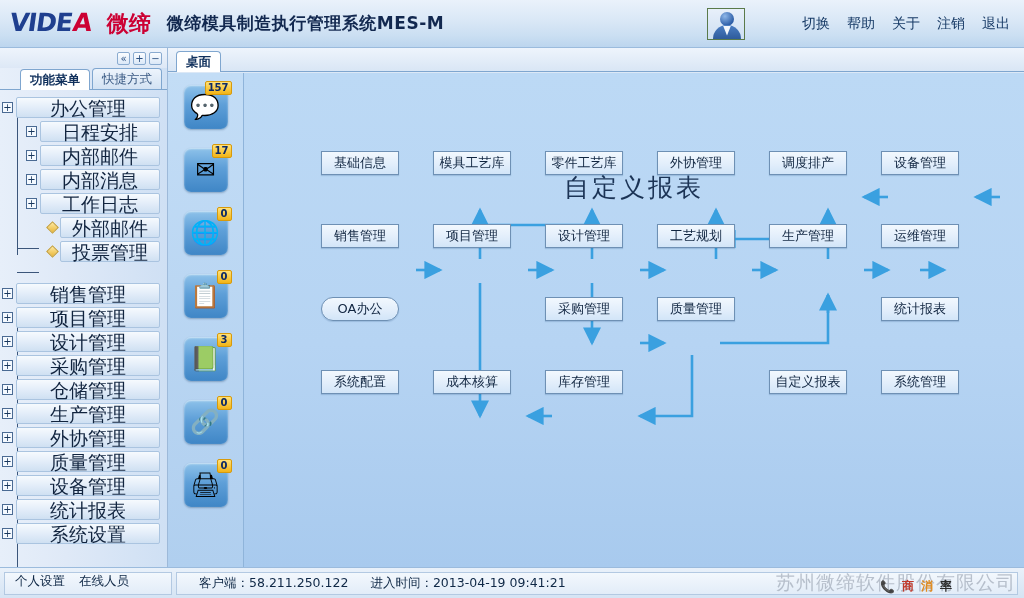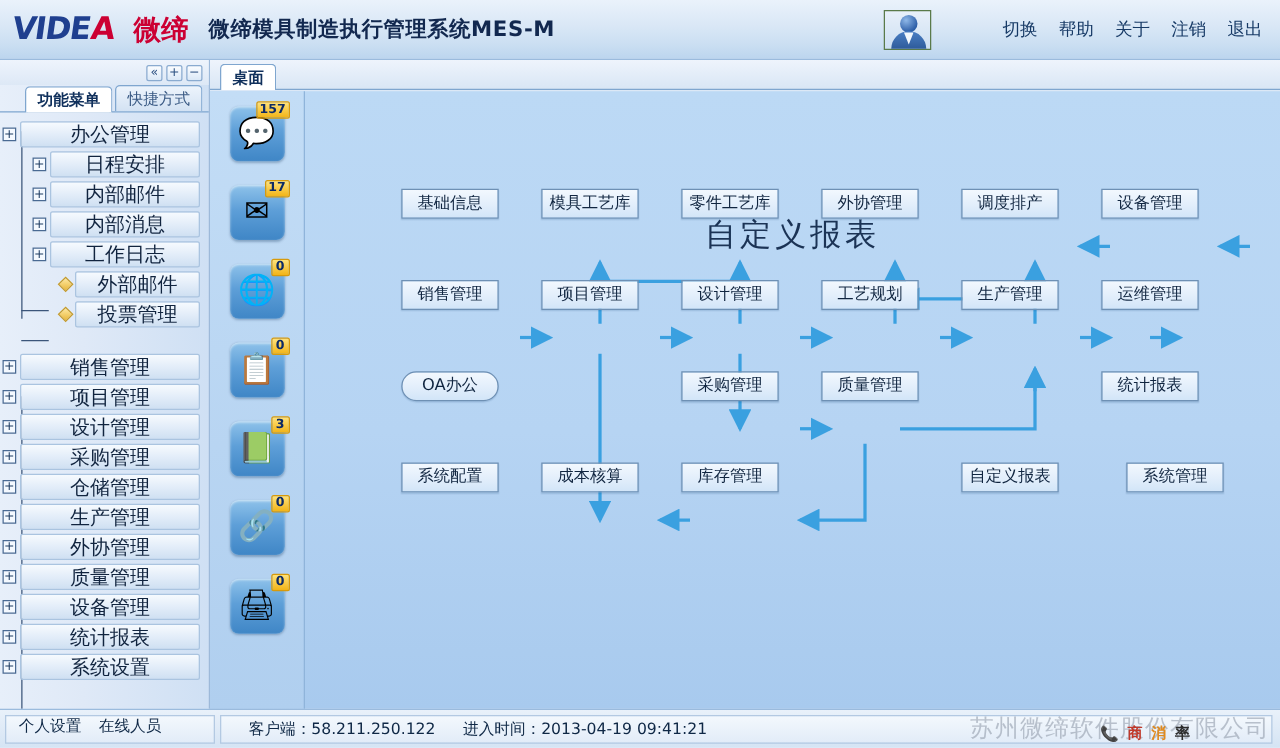--- a/index.html
+++ b/index.html
@@ -121,21 +121,21 @@
   }
   .diamond {
     width: 9px; height: 9px; flex: 0 0 9px; transform: rotate(45deg);
     background: linear-gradient(135deg,#ffe9a0,#e8b63a);
     border: 1px solid #c59b2b; z-index: 3;
   }
   .node-label {
     flex: 1; height: 21px; line-height: 20px;
     background: linear-gradient(to bottom,#f6fafe 0%,#e3edf9 50%,#cfe0f2 100%);
     border: 1px solid #aac4e0; border-radius: 2px;
-    font-size: 16px; color: #11243f; text-align: center;
+    font-size: 19px; color: #11243f; text-align: center;
     font-family: "DejaVu Sans", sans-serif; cursor: pointer;
     margin-left: 3px;
   }
   .lvl1 { padding-left: 0px; }
   .lvl2 { padding-left: 24px; }
   .lvl3 { padding-left: 46px; }
   .tline {
     position: absolute; background: #3b557a;
   }
 
@@ -465,21 +465,21 @@
 
       <div class="fbox" style="left:77px;  top:224px; width:78px;border-radius:12px;">OA办公</div>
       <div class="fbox" style="left:301px; top:224px; width:78px;">采购管理</div>
       <div class="fbox" style="left:413px; top:224px; width:78px;">质量管理</div>
       <div class="fbox" style="left:637px; top:224px; width:78px;">统计报表</div>
 
       <div class="fbox" style="left:77px;  top:297px; width:78px;">系统配置</div>
       <div class="fbox" style="left:189px; top:297px; width:78px;">成本核算</div>
       <div class="fbox" style="left:301px; top:297px; width:78px;">库存管理</div>
       <div class="fbox" style="left:525px; top:297px; width:78px;">自定义报表</div>
-      <div class="fbox" style="left:637px; top:297px; width:78px;margin-left:20px;">系统管理</div>
+      <div class="fbox" style="left:637px; top:297px; width:78px;">系统管理</div>
     </div>
   </div>
 </div>
 
 <div id="watermark">
   <div class="wm1">苏州微缔软件股份有限公司</div>
 </div>
 <div id="wm-icons">
   <span class="wmi" style="color:#2f9e3f">📞</span>
   <span class="wmi" style="color:#c0392b">商</span>

